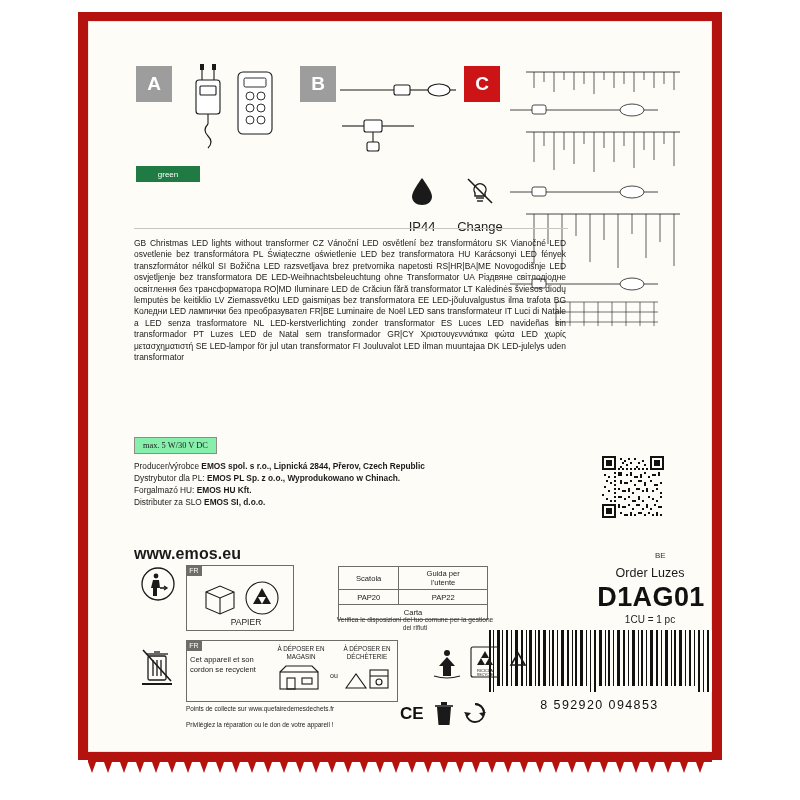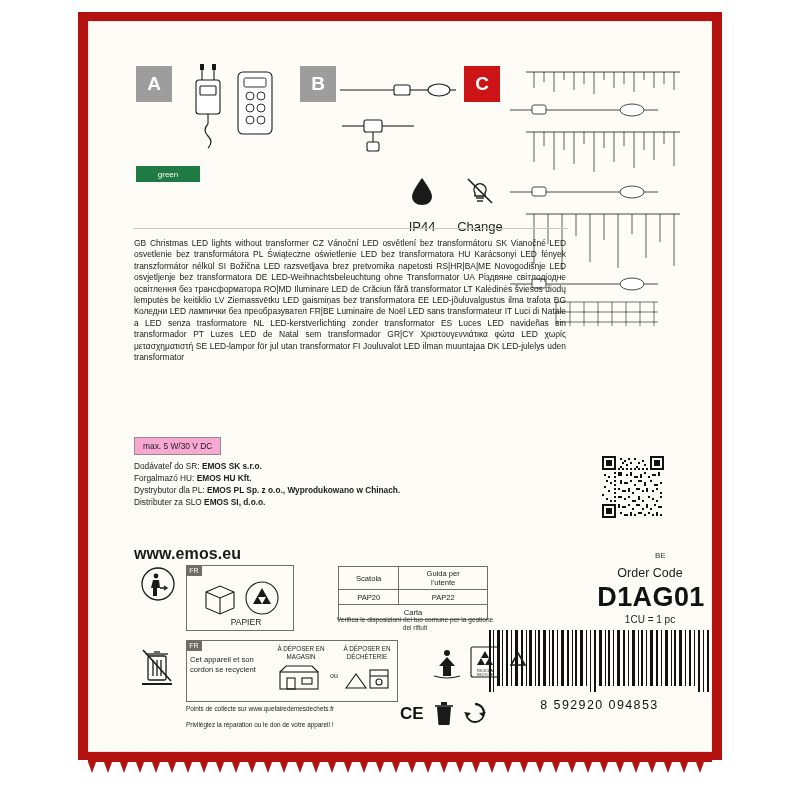--- a/index.html
+++ b/index.html
@@ -79,21 +79,21 @@
   }
 
   .langblock {
     position:absolute; left:134px; top:238px; width:432px;
     font-size:8.45px; line-height:11.4px; text-align:justify; color:#1a1a1a;
   }
 
   .power-box {
     position:absolute; left:134px; top:437px;
     border:1px solid #8e8c84; padding:3px 8px;
-    font-size:8.4px; color:#1a1a1a; background:#f9a8d4;
+    font-size:8.4px; color:#1a1a1a; background:#86efac;font-family:Liberation Serif, serif;
   }
 
   .producer {
     position:absolute; left:134px; top:460px; width:400px;
     font-size:8.3px; line-height:12.1px; color:#1a1a1a;
   }
   .producer b { font-weight:bold; }
 
   .web {
     position:absolute; left:134px; top:545px;
@@ -421,30 +421,30 @@
   </div>
 
   <div class="divider" style="left:134px; top:228px; width:434px;"></div>
 
   <div class="langblock">GB Christmas LED lights without transformer CZ Vánoční LED osvětlení bez transformátoru SK Vianočné LED osvetlenie bez transformátora PL Świąteczne oświetlenie LED bez transformatora HU Karácsonyi LED fények transzformátor nélkül SI Božična LED razsvetljava brez pretvornika napetosti RS|HR|BA|ME Novogodišnje LED osvjetljenje bez transformatora DE LED-Weihnachtsbeleuchtung ohne Transformator UA Різдвяне світлодіодне освітлення без трансформатора RO|MD Iluminare LED de Crăciun fără transformator LT Kalėdinės šviesos diodų lemputės be keitiklio LV Ziemassvētku LED gaismiņas bez transformatora EE LED-jõuluvalgustus ilma trafota BG Коледни LED лампички без преобразувател FR|BE Luminaire de Noël LED sans transformateur IT Luci di Natale a LED senza trasformatore NL LED-kerstverlichting zonder transformator ES Luces LED navideñas sin transformador PT Luzes LED de Natal sem transformador GR|CY Χριστουγεννιάτικα φώτα LED χωρίς μετασχηματιστή SE LED-lampor för jul utan transformator FI Jouluvalot LED ilman muuntajaa DK LED-julelys uden transformator</div>
 
   <div class="power-box">max. 5 W/30 V DC</div>
 
   <div class="producer">
     <div>
-      <span>Dodávateľ do SR:</span>
-      <b>EMOS SK s.r.o.</b>
+      <span>Producer/výrobce</span>
+      <b>EMOS spol. s r.o., Lipnická 2844, Přerov, Czech Republic</b>
+    </div>
+    <div>
+      <span>Dystrybutor dla PL:</span>
+      <b>EMOS PL Sp. z o.o., Wyprodukowano w Chinach.</b>
     </div>
     <div>
       <span>Forgalmazó HU:</span>
       <b>EMOS HU Kft.</b>
-    </div>
-    <div>
-      <span>Dystrybutor dla PL:</span>
-      <b>EMOS PL Sp. z o.o., Wyprodukowano w Chinach.</b>
     </div>
     <div>
       <span>Distributer za SLO</span>
       <b>EMOS SI, d.o.o.</b>
     </div>
   </div>
 
   <div class="web">www.emos.eu</div>
 
   <div class="qr">
@@ -562,21 +562,21 @@
           <rect x="21" y="29" width="1" height="1"></rect>
         <rect x="23" y="28" width="1" height="1"></rect>
           <rect x="25" y="29" width="1" height="1"></rect>
         <rect x="27" y="28" width="1" height="2"></rect>
           <rect x="29" y="29" width="1" height="1"></rect>
       </g>
     </svg>
   </div>
 
   <div class="be-code">BE</div>
-  <div class="order-title">Order Code</div>
+  <div class="order-title">Order Luzes</div>
   <div class="order-code">D1AG01</div>
   <div class="cu-line">1CU = 1 pc</div>
 
   <div class="barcode-wrap">
     <svg width="225" height="62" viewBox="0 0 225 62">
       <rect width="225" height="62" fill="#fdfcf7"></rect>
       <g fill="#111">
         <rect x="2" y="0" width="2" height="62"></rect>
           <rect x="6" y="0" width="1" height="62"></rect>
         <rect x="10" y="0" width="3" height="56"></rect>

